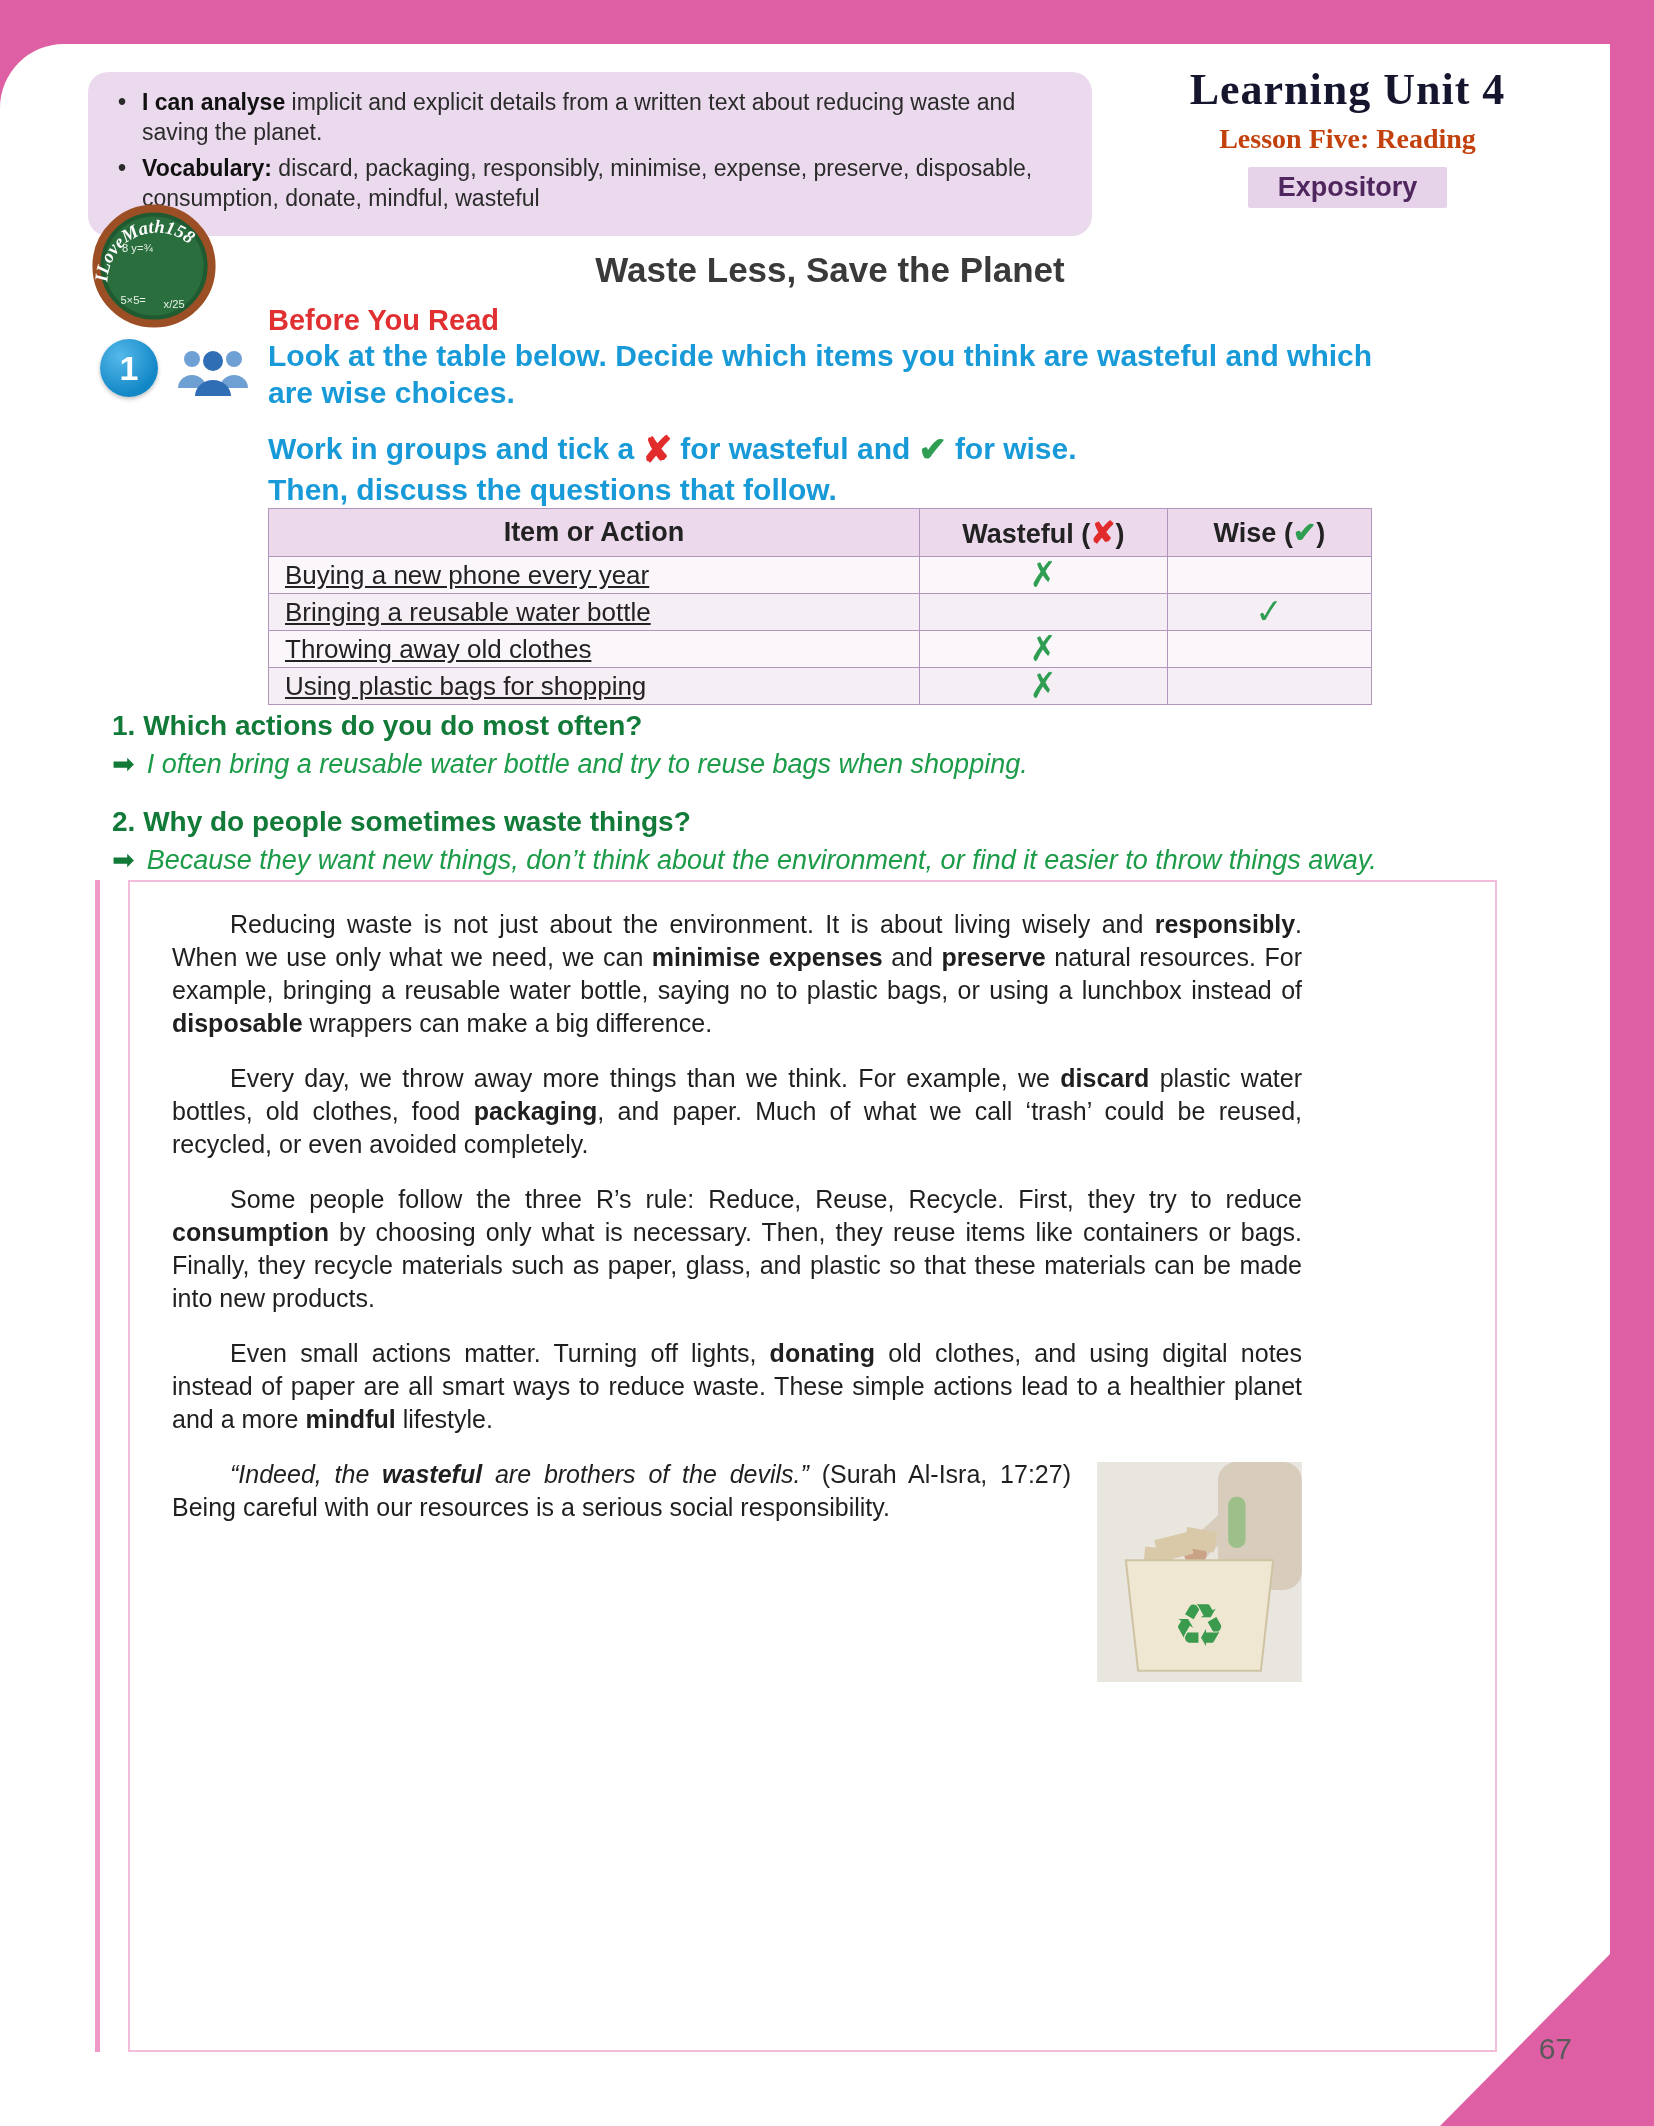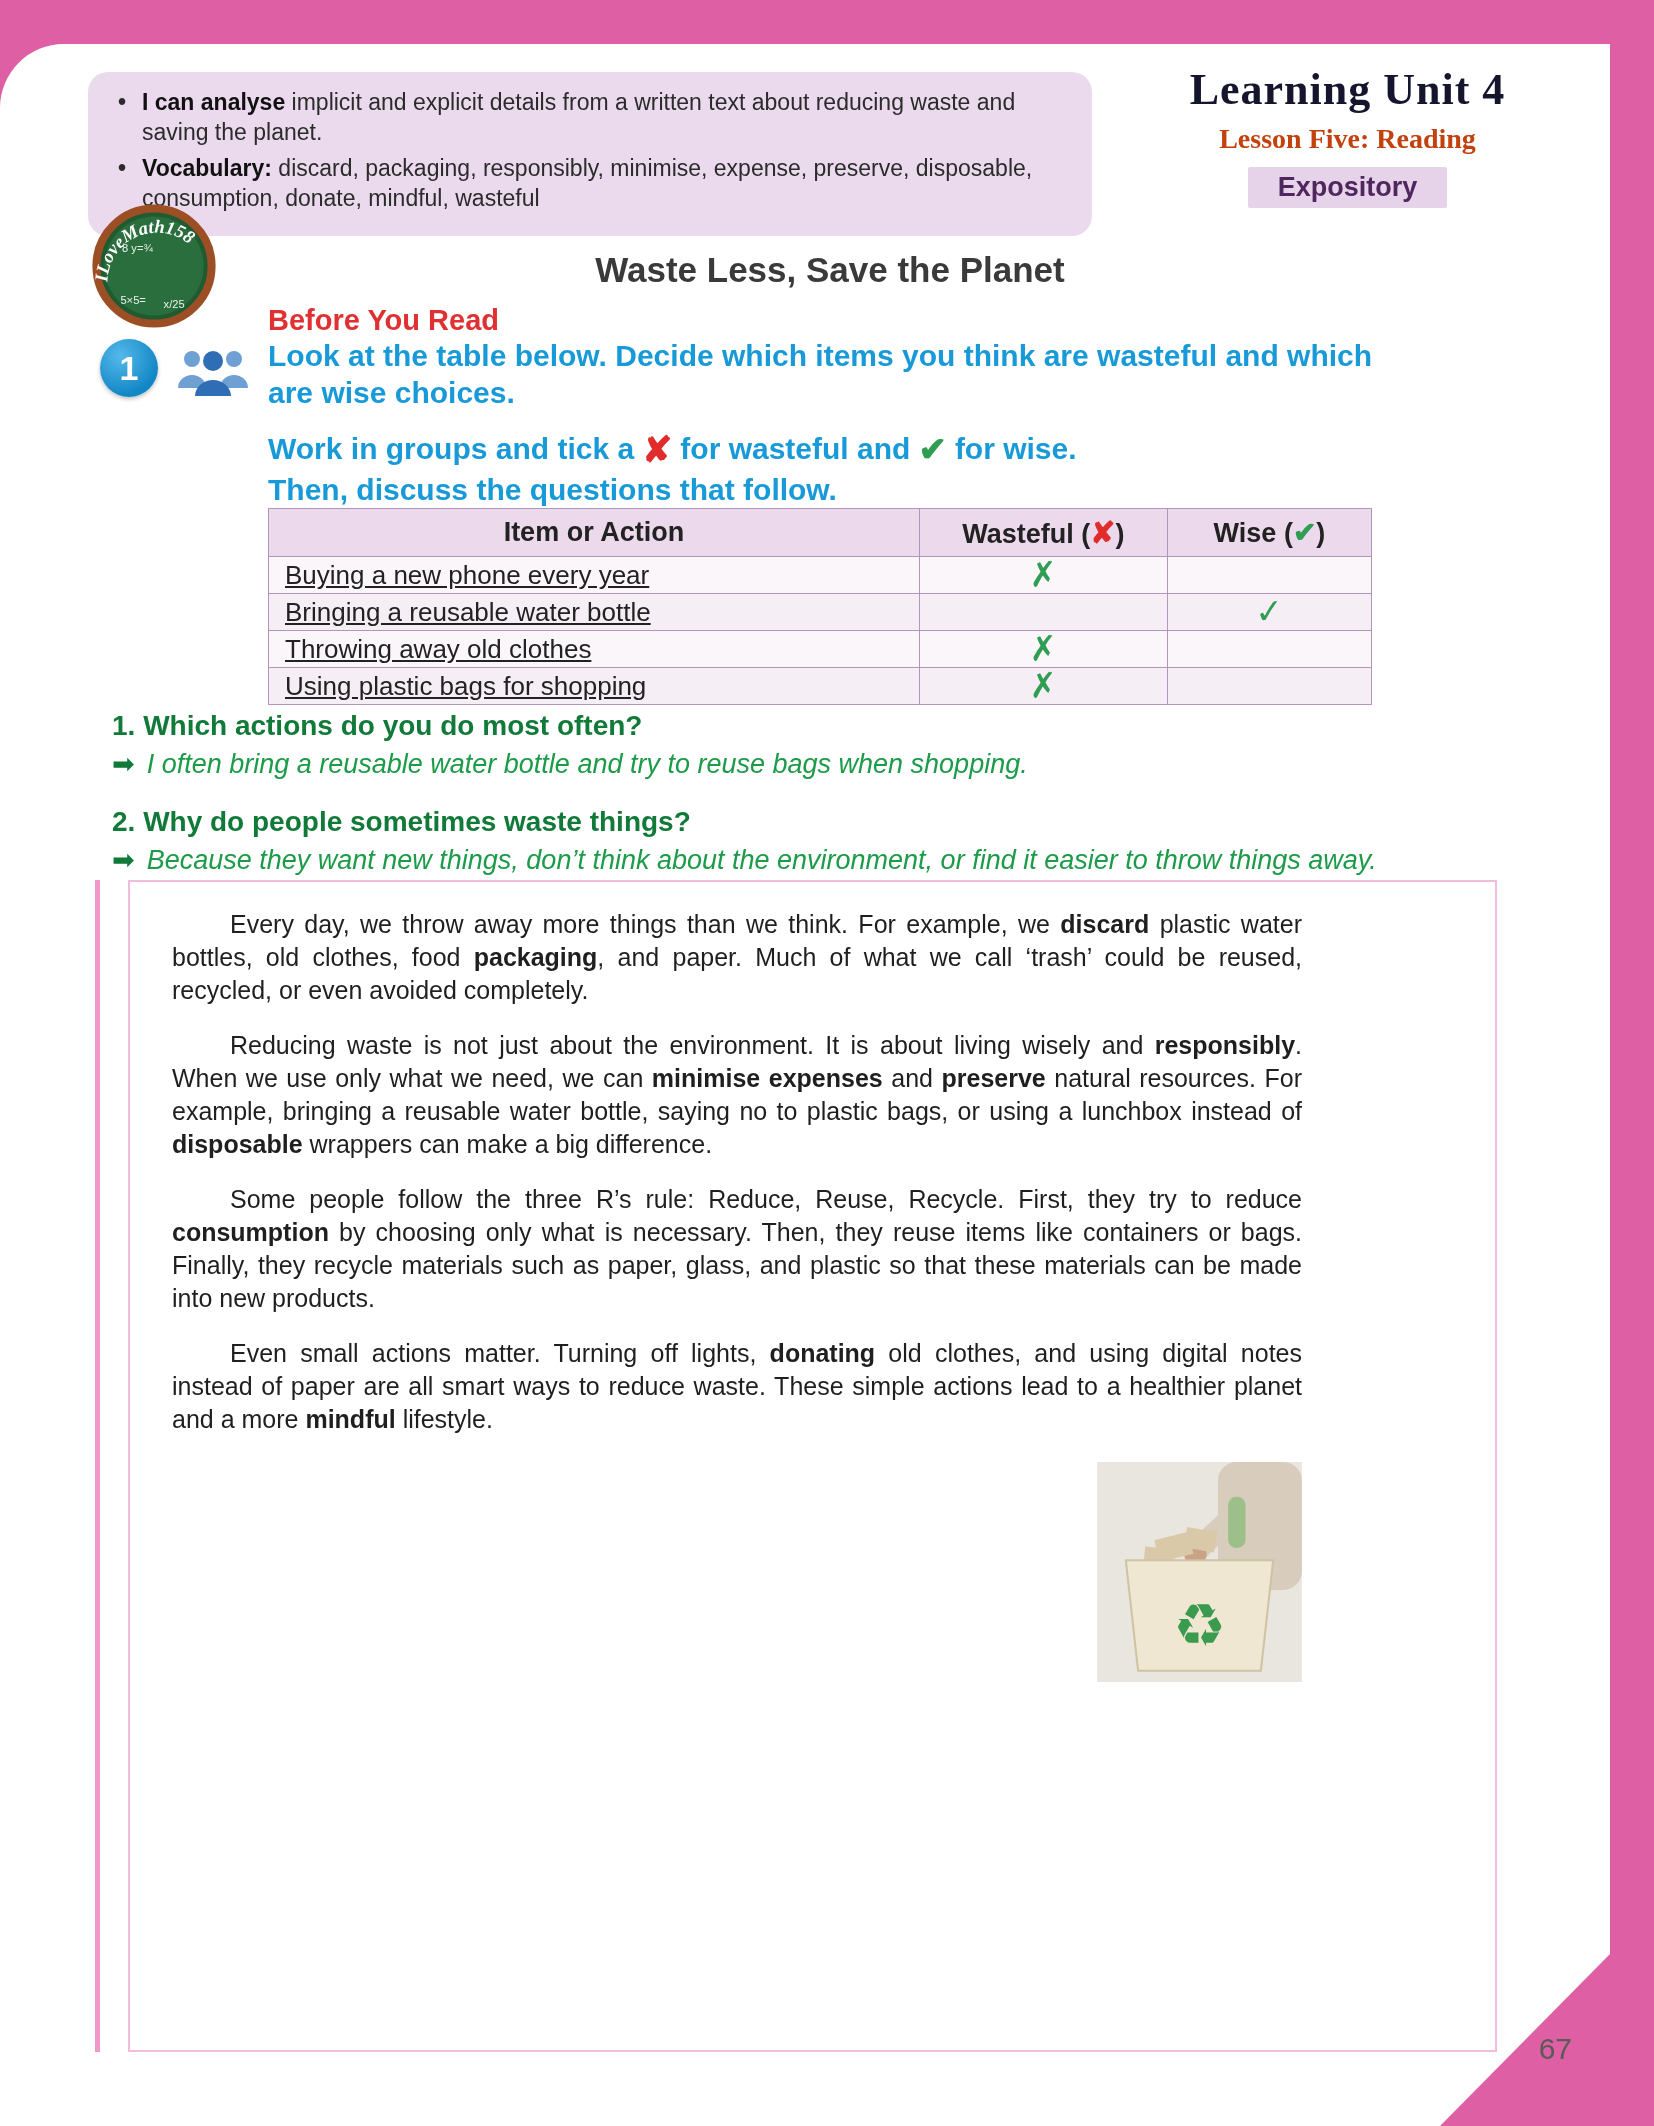--- a/index.html
+++ b/index.html
@@ -170,40 +170,41 @@
       </div>
       <div class="qa">
         <div class="q">2. Why do people sometimes waste things?</div>
         <div class="a"><span class="arrow">➡</span><span>Because they want new things, don’t think about the environment, or find it easier to throw things away.</span></div>
       </div>
     </div>
 
     <div class="accent-line"></div>
     <div class="passage-box">
       <div class="passage-content">
+        <p>Reducing waste is not just about the environment. It is about living wisely and <b>responsibly</b>. When we use only what we need, we can <b>minimise expenses</b> and <b>preserve</b> natural resources. For example, bringing a reusable water bottle, saying no to plastic bags, or using a lunchbox instead of <b>disposable</b> wrappers can make a big difference.</p>
         <p>Every day, we throw away more things than we think. For example, we <b>discard</b> plastic water bottles, old clothes, food <b>packaging</b>, and paper. Much of what we call ‘trash’ could be reused, recycled, or even avoided completely.</p>
-        <p>Reducing waste is not just about the environment. It is about living wisely and <b>responsibly</b>. When we use only what we need, we can <b>minimise expenses</b> and <b>preserve</b> natural resources. For example, bringing a reusable water bottle, saying no to plastic bags, or using a lunchbox instead of <b>disposable</b> wrappers can make a big difference.</p>
         <p>Some people follow the three R’s rule: Reduce, Reuse, Recycle. First, they try to reduce <b>consumption</b> by choosing only what is necessary. Then, they reuse items like containers or bags. Finally, they recycle materials such as paper, glass, and plastic so that these materials can be made into new products.</p>
         <p>Even small actions matter. Turning off lights, <b>donating</b> old clothes, and using digital notes instead of paper are all smart ways to reduce waste. These simple actions lead to a healthier planet and a more <b>mindful</b> lifestyle.</p>
 
         <svg class="photo" viewBox="0 0 200 215">
           <rect x="0" y="0" width="200" height="215" fill="#e9e6e0"></rect>
           <rect x="118" y="0" width="82" height="125" rx="18" fill="#d8cdbc"></rect>
           <path d="M150 38 C130 56 112 72 98 86" stroke="#d8cdbc" stroke-width="22" stroke-linecap="round" fill="none"></path>
           <circle cx="96" cy="90" r="11" fill="#caa285"></circle>
           <rect x="128" y="34" width="17" height="50" rx="8" fill="#9dc08b"></rect>
           <g fill="#d9c9a8">
             <rect x="58" y="72" width="34" height="22" transform="rotate(-14 75 83)"></rect>
             <rect x="86" y="66" width="30" height="20" transform="rotate(10 101 76)"></rect>
             <rect x="46" y="84" width="28" height="18" transform="rotate(6 60 93)"></rect>
           </g>
           <path d="M28 96 L172 96 L160 204 L40 204 Z" fill="#efe7d2" stroke="#cfc3a4" stroke-width="2"></path>
           <text x="100" y="180" font-size="58" text-anchor="middle" fill="#3a9a4d">♻</text>
         </svg>
 
+        <p><i>“Indeed, the <b>wasteful</b> are brothers of the devils.”</i> (Surah Al-Isra, 17:27) Being careful with our resources is a serious social responsibility.</p>
       </div>
     </div>
 
   </div>
 
   <div class="corner"></div>
   <div class="page-num">67</div>
 </div>
 
 </body></html>

